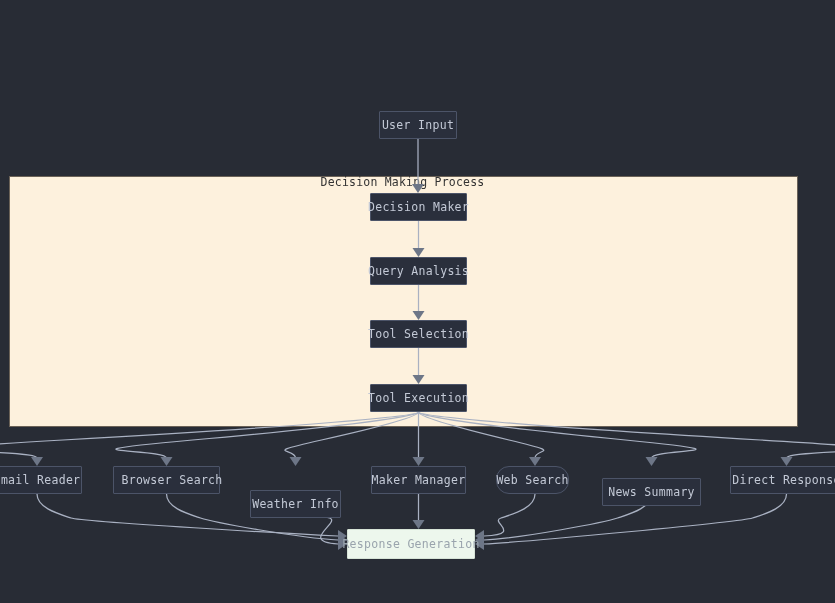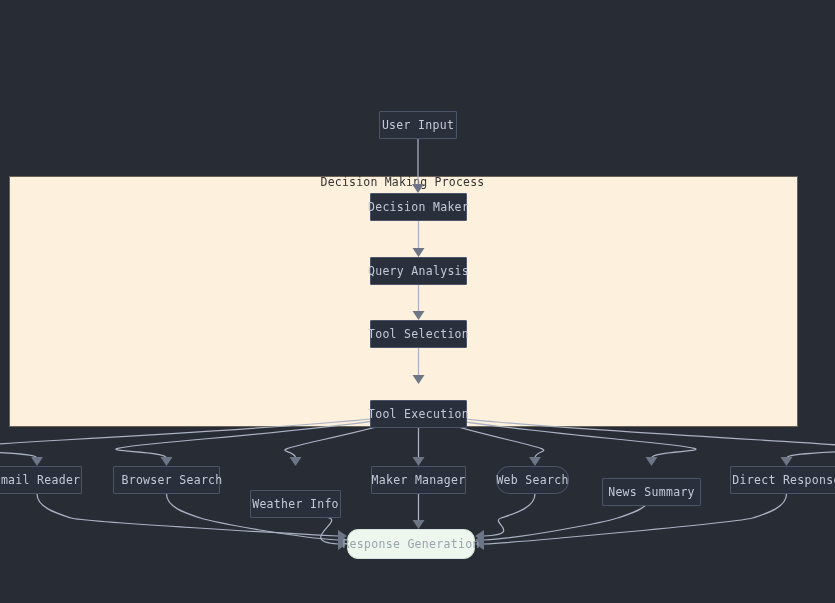--- a/index.html
+++ b/index.html
@@ -116,24 +116,24 @@
       <polygon points="484,534 484,546 475,540" fill="#6d7687"></polygon>
       <path d="M786.5,494 C786.5,508 764.5,514 752.5,518 S524,542 484,544" fill="none" stroke="#a9b1c2" stroke-width="1.25"></path>
       <polygon points="484,538 484,550 475,544" fill="#6d7687"></polygon>
     </svg>
 
   <div id="node-layer">
       <div class="node" style="left: 379px; top: 111px; width: 78px;">User Input</div>
       <div class="node" style="left: 370px; top: 193px; width: 97px;">Decision Maker</div>
       <div class="node" style="left: 370px; top: 257px; width: 97px;">Query Analysis</div>
       <div class="node" style="left: 370px; top: 320px; width: 97px;">Tool Selection</div>
-      <div class="node" style="left: 370px; top: 400px; width: 97px;">Tool Execution</div>
+      <div class="node" style="left: 370px; top: 384px; width: 97px;">Tool Execution</div>
       <div class="node" style="left: -8px; top: 466px; width: 90px;">Email Reader</div>
       <div class="node" style="left: 113px; top: 466px; width: 107px; padding-left: 11px;">Browser Search</div>
       <div class="node" style="left: 250px; top: 490px; width: 91px;">Weather Info</div>
       <div class="node" style="left: 371px; top: 466px; width: 95px;">Maker Manager</div>
       <div class="node" style="left: 496px; top: 466px; width: 73px; border-radius: 13px;">Web Search</div>
       <div class="node" style="left: 602px; top: 466px; width: 99px; margin-top: 12px;">News Summary</div>
       <div class="node" style="left: 730px; top: 466px; width: 113px;">Direct Response</div>
-      <div class="node response" style="left: 347px; top: 529px; width: 128px; border-radius: 11px;">Response Generation</div>
+      <div class="node response" style="left: 347px; top: 529px; width: 128px;">Response Generation</div>
     </div>
 
 </div>
 
 </body></html>

